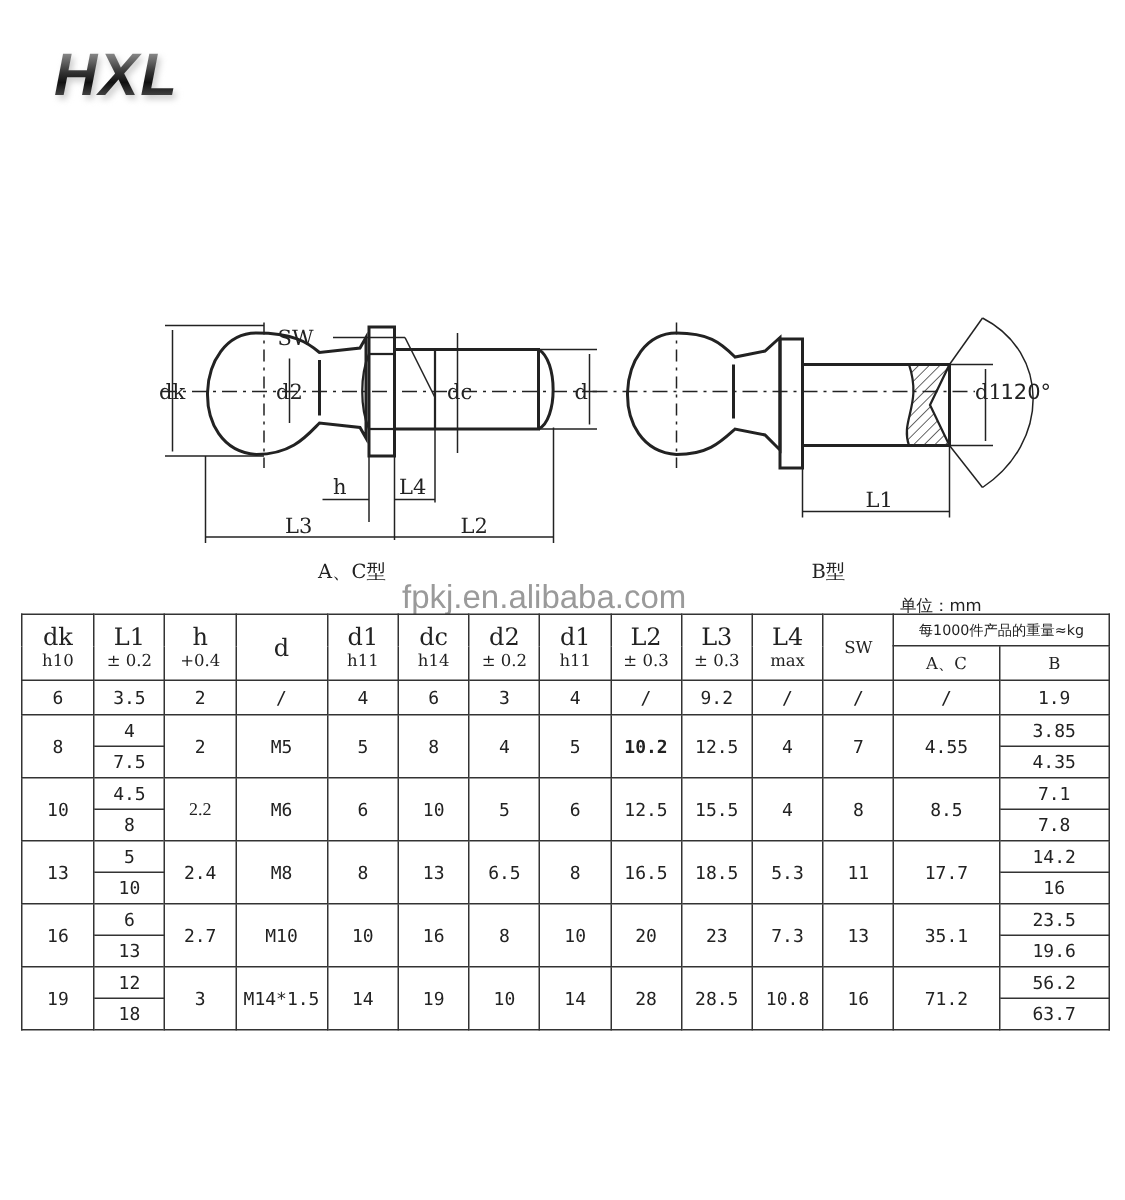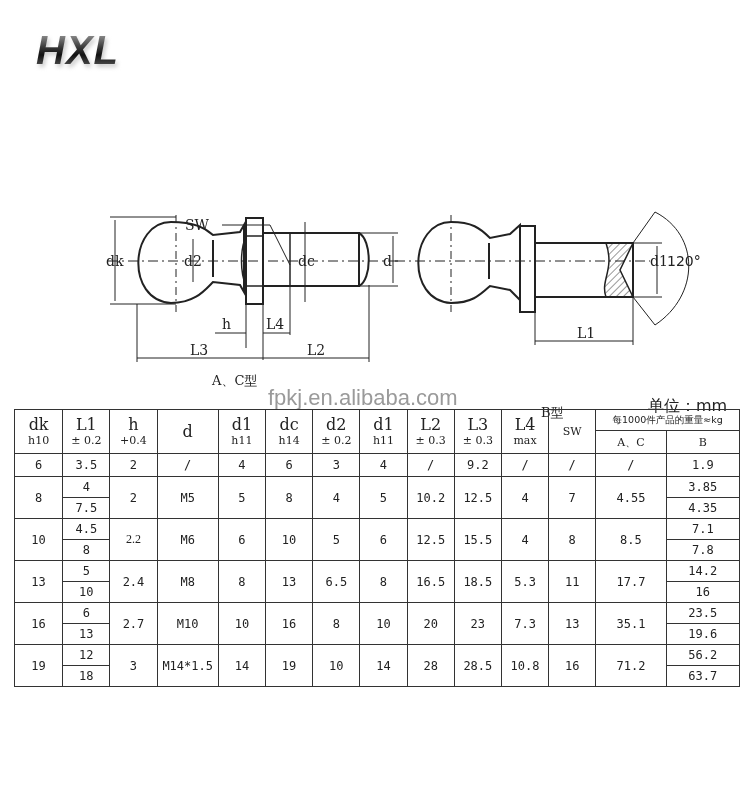--- a/index.html
+++ b/index.html
@@ -4,21 +4,21 @@
 <style>
   html,body{margin:0;padding:0;background:#fff;}
   body{width:750px;height:800px;position:relative;overflow:hidden;font-family:"DejaVu Serif","Liberation Serif",serif;color:#222;}
   .logo{position:absolute;left:36px;top:28px;font-family:"Liberation Sans",sans-serif;font-style:italic;font-weight:bold;font-size:40px;letter-spacing:1px;
         background:linear-gradient(180deg,#bbb 0%,#333 45%,#111 60%,#777 100%);-webkit-background-clip:text;background-clip:text;color:transparent;
         text-shadow:none;}
   .logo-shadow{position:absolute;left:38px;top:31px;font-family:"Liberation Sans",sans-serif;font-style:italic;font-weight:bold;font-size:40px;letter-spacing:1px;color:#ccc;filter:blur(2px);}
   .drawing{position:absolute;left:0;top:190px;width:750px;height:210px;}
   .caption{position:absolute;font-family:"DejaVu Serif",serif;font-size:13px;color:#222;}
   .watermark{position:absolute;font-family:"Liberation Sans",sans-serif;font-size:22px;color:#9a9a9a;left:268px;top:385px;}
-  .unit{position:absolute;left:600px;top:396px;font-size:16px;font-family:"DejaVu Sans",sans-serif;margin-left:48px;}
+  .unit{position:absolute;left:600px;top:396px;font-size:11px;font-family:"DejaVu Sans",sans-serif;}
   table.spec{position:absolute;left:14px;top:409px;width:726px;border-collapse:collapse;font-family:"DejaVu Sans Mono","Liberation Mono",monospace;font-size:12px;table-layout:fixed;}
   table.spec td{border:1.5px solid #333;text-align:center;vertical-align:middle;padding:0;height:20px;color:#222;}
   table.spec td.hdr{font-family:"DejaVu Serif",serif;}
   .h-main{font-size:16px;line-height:18px;display:block;}
   .h-sub{font-size:11px;line-height:14px;display:block;}
   .w-hdr{font-size:9.5px;font-family:"DejaVu Sans",sans-serif;}
 </style>
 </head>
 <body>
 
@@ -109,21 +109,21 @@
     <text x="266" y="329">L4</text>
     <text x="190" y="355">L3</text>
     <text x="307" y="355">L2</text>
     <text x="577" y="338">L1</text>
     <text x="650" y="266">d1</text>
     <text x="667" y="266" font-family="DejaVu Sans, sans-serif">120°</text>
   </g>
 </svg>
 
 <div class="caption" style="left:212px;top:372px;">A、C型</div>
-<div class="caption" style="left:541px;top:372px;margin-top:32px;">B型</div>
+<div class="caption" style="left:541px;top:372px;">B型</div>
 
 <div class="watermark">fpkj.en.alibaba.com</div>
 <div class="unit">单位：mm</div>
 
 <table class="spec">
   <colgroup>
     <col style="width:48px">
       <col style="width:47px">
       <col style="width:47px">
       <col style="width:61px">
@@ -210,21 +210,21 @@
       </tr>
       <tr>
         <td rowspan="2" style="height: 20px;">8</td>
         <td style="height: 20px;">4</td>
         <td rowspan="2" style="height: 20px;">2</td>
         <td rowspan="2" style="height: 20px;">M5</td>
         <td rowspan="2" style="height: 20px;">5</td>
         <td rowspan="2" style="height: 20px;">8</td>
         <td rowspan="2" style="height: 20px;">4</td>
         <td rowspan="2" style="height: 20px;">5</td>
-        <td rowspan="2" style="height: 20px;">10.2</td>
+        <td rowspan="2" style="height: 20px; font-weight: bold;">10.2</td>
         <td rowspan="2" style="height: 20px;">12.5</td>
         <td rowspan="2" style="height: 20px;">4</td>
         <td rowspan="2" style="height: 20px;">7</td>
         <td rowspan="2" style="height: 20px;">4.55</td>
         <td style="height: 20px;">3.85</td>
       </tr>
       <tr>
         <td style="height: 20px;">7.5</td>
         <td style="height: 20px;">4.35</td>
       </tr>

